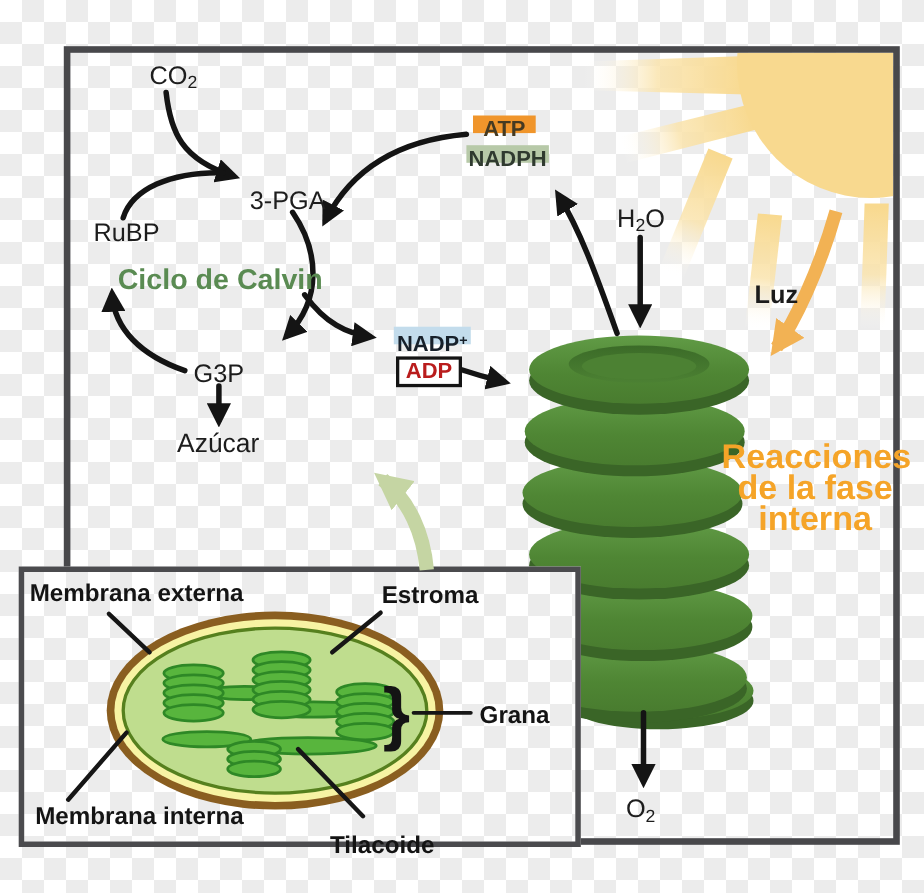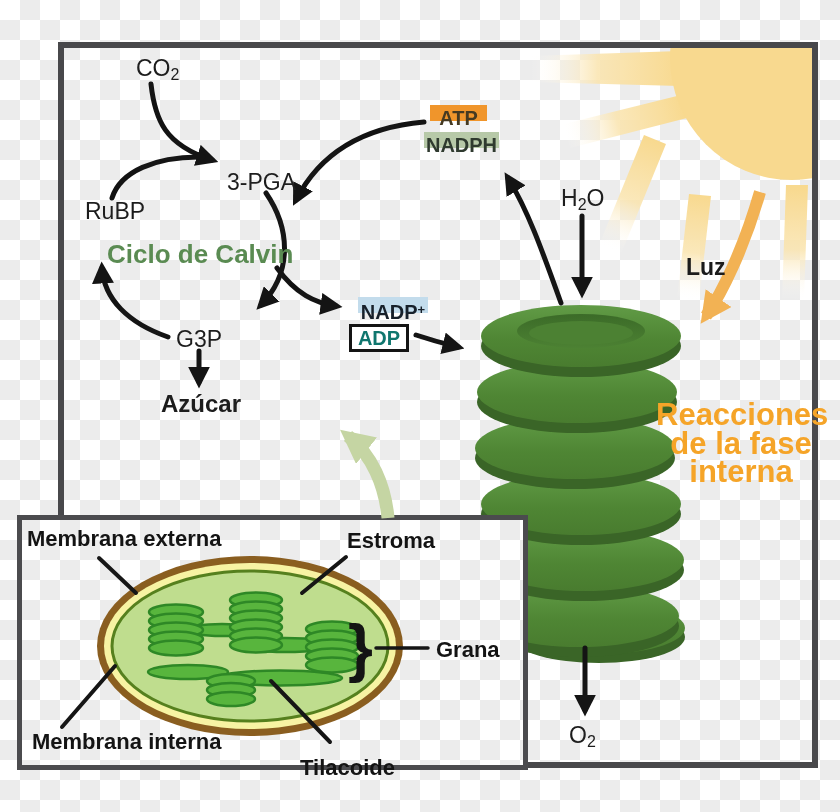--- a/index.html
+++ b/index.html
@@ -23,30 +23,30 @@
     position:absolute; left:17px; top:515px; width:501px; height:245px;
     border:5px solid #4b4b4e;
     background-color:#ffffff;
     background-image:conic-gradient(#ececec 25%, #ffffff 0 50%, #ececec 0 75%, #ffffff 0);
     background-size:40px 40px;
     background-position:18px 0px;
   }
   .lbl{position:absolute; font-size:23px; line-height:1.1; white-space:nowrap; color:#1d1d1d;}
   .lbl sub{font-size:16px; vertical-align:-4px;}
   .cycle-title{font-size:26px; font-weight:600; color:#5a8b52;}
-  .sugar{font-weight:700; font-size:24px;}
+  .sugar{font-weight:400; font-size:24px;}
   .box{
     position:absolute; height:16px; line-height:26px; text-align:center;
     font-size:20px; font-weight:700; white-space:nowrap;
   }
   .atp{left:430px; top:105px; width:57px; background:#f0952b; color:#453a22;}
   .nadph{left:424px; top:132px; width:75px; background:#b7c9a8; color:#2f3a2f;}
   .nadp{left:334px; top:297px; width:70px; background:#c3dcec; color:#17202a; font-weight:600;margin-left:24px;}
-  .adp{left:349px; top:324px; width:54px; height:22px; line-height:22px;
-       background:#ffffff; border:3px solid #141414; color:#0f766e; font-weight:600;}
+  .adp{left:360px; top:324px; width:54px; height:22px; line-height:22px;
+       background:#ffffff; border:3px solid #141414; color:#b91c1c; font-weight:600;}
   .luz{left:686px; top:255px; font-weight:600; color:#1b1b1b;}
   .light-reactions{
     position:absolute; left:656px; top:401px; width:170px; text-align:center;
     font-size:31px; font-weight:700; color:#f5a428; line-height:28.5px; white-space:nowrap;
   }
   .inset-lbl{font-size:22px; font-weight:700; color:#141414;}
 </style>
 </head>
 <body>
 

